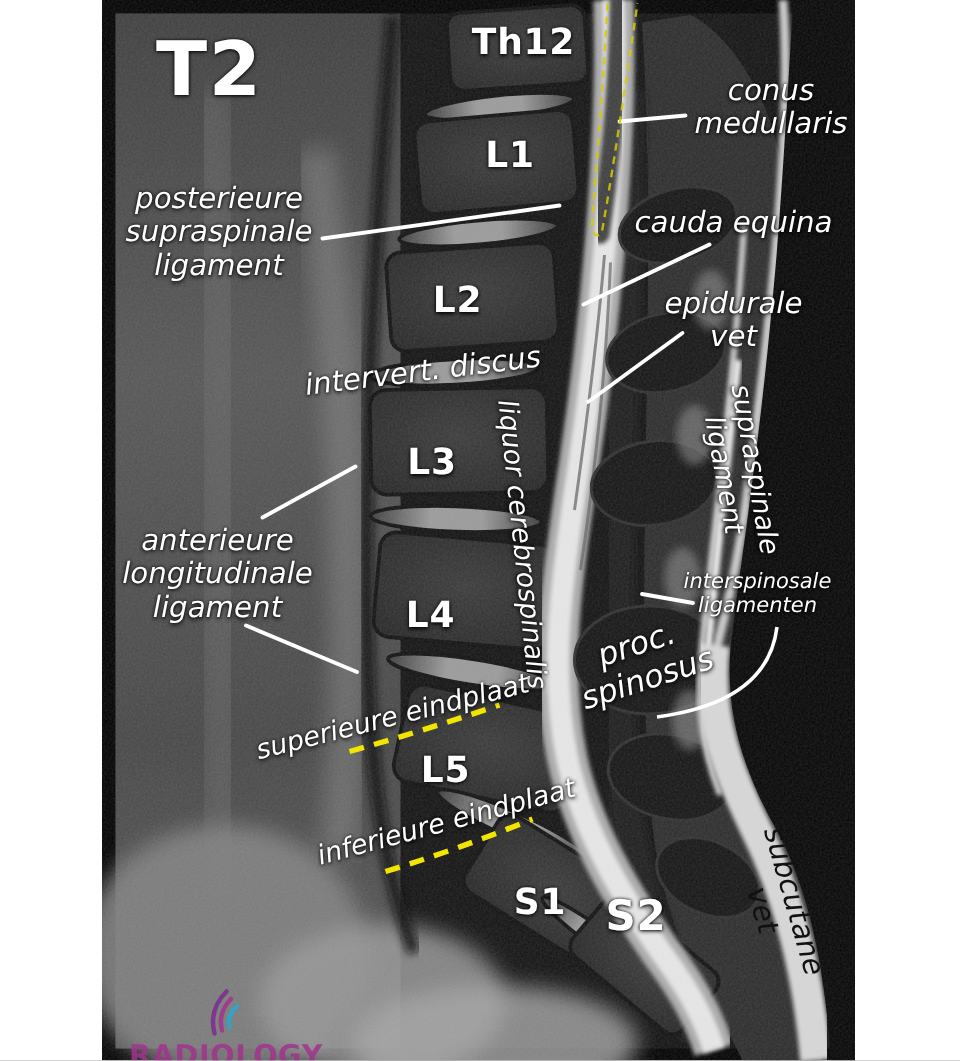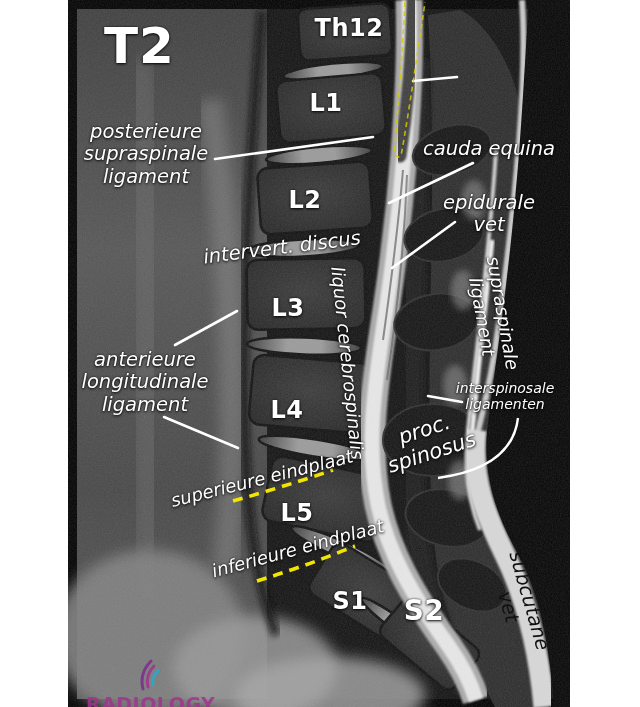--- a/index.html
+++ b/index.html
@@ -174,28 +174,30 @@
     </g>
     <path d="M518,418 Q512,468 438,478" fill="none" stroke-width="2.4" stroke="#ffffff"></path>
     <path d="M405,2 C402,62 397,116 395,146 Q394,160 401,156 C407,124 419,44 425,2" fill="none" stroke-width="1.6" stroke-dasharray="5 4" opacity="0.85" stroke="#d6ca00"></path>
     <path d="M233,501 Q283,487 333,470" fill="none" stroke-width="3.6" stroke-dasharray="10 7" stroke="#f2e600"></path>
     <path d="M257,581 Q306,566 355,546" fill="none" stroke-width="3.6" stroke-dasharray="10 7" stroke="#f2e600"></path>
   </svg>
 
   <div class="lab t2">T2</div>
 
   <div class="lab vert" style="left:349px;top:29px">Th12</div>
-  <div class="lab vert" style="left:326px;top:104px">L1</div>
+  <div class="lab vert" style="left:340px;top:104px">L1</div>
   <div class="lab vert" style="left:305px;top:201px">L2</div>
   <div class="lab vert" style="left:288px;top:309px">L3</div>
   <div class="lab vert" style="left:287px;top:411px">L4</div>
   <div class="lab vert" style="left:297px;top:514px">L5</div>
-  <div class="lab vert" style="left:350px;top:602px">S1</div>
+  <div class="lab vert" style="left:360px;top:602px">S1</div>
   <div class="lab vert" style="left:424px;top:611px;font-size:28px">S2</div>
 
+  <div class="lab it" style="left:514px;top:72px">conus
+medullaris</div>
   <div class="lab it" style="left:146px;top:155px">posterieure
 supraspinale
 ligament</div>
   <div class="lab it" style="left:489px;top:214px">epidurale
 vet</div>
   <div class="lab it" style="left:489px;top:149px">cauda equina</div>
   <div class="lab it" style="left:282px;top:248px;transform:translate(-50%,-50%) rotate(-7deg)">intervert. discus</div>
   <div class="lab it" style="left:347px;top:363px;font-size:18px;transform:translate(-50%,-50%) rotate(84deg)">liquor cerebrospinalis</div>
   <div class="lab it" style="left:145px;top:383px">anterieure
 longitudinale

